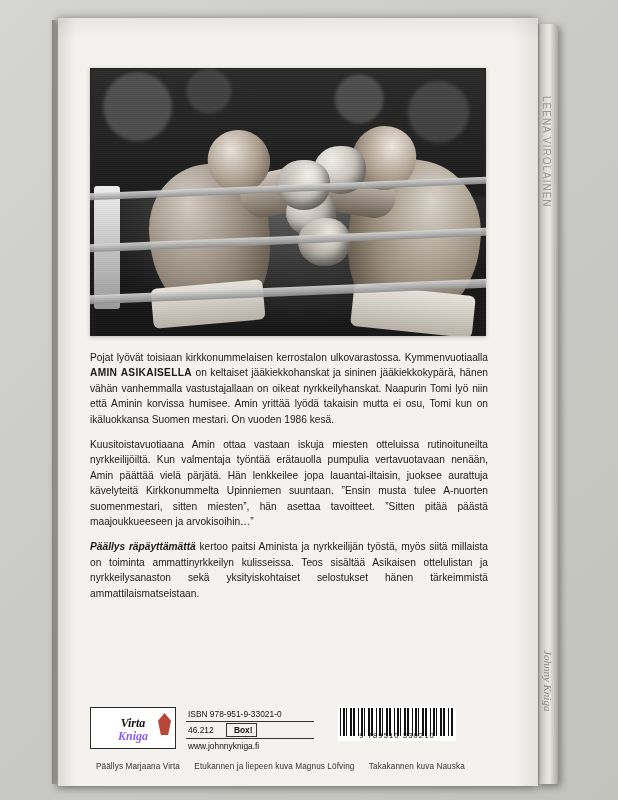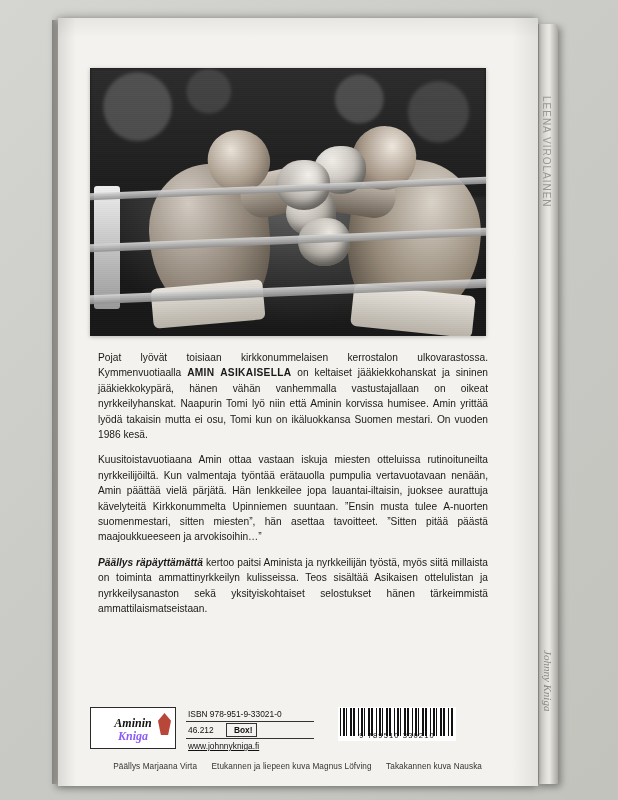--- a/index.html
+++ b/index.html
@@ -215,21 +215,21 @@
   #blurb {
     position: absolute;
     left: 32px;
     top: 332px;
     width: 398px;
     color: #191919;
     font-size: 10.2px;
     line-height: 15.4px;
     text-align: justify;
   }
-  #blurb p { margin: 0 0 10px 8px; }
+  #blurb p { margin: 0 0 10px 0; }
   .caps { font-weight: bold; letter-spacing: 0.3px; }
   .ital { font-style: italic; font-weight: bold; }
 
   
   #bottom-bar {
     position: absolute;
     left: 32px;
     top: 689px;
     width: 398px;
     height: 42px;
@@ -273,21 +273,21 @@
     left: 96px; top: 0;
     width: 128px; height: 42px;
     font-size: 8.4px;
     color: #111;
     line-height: 12px;
   }
   #isbn-block .isbn-row {
     border-bottom: 1px solid #333;
     padding: 1px 2px 1px 2px;
   }
-  #isbn-block .isbn-row.last { border-bottom: none; text-decoration: underline; }
+  #isbn-block .isbn-row.last { border-bottom: none; }
   #isbn-block .isbn-box {
     display: inline-block;
     border: 1px solid #333;
     padding: 0 3px;
     font-weight: bold;
   }
   #barcode {
     position: absolute;
     left: 248px; top: 0;
     width: 118px; height: 34px;
@@ -313,21 +313,21 @@
     text-align: center;
     font-family: "Liberation Sans", sans-serif;
   }
 
   
   #credits {
     position: absolute;
     left: 32px;
     top: 744px;
     width: 398px;
-    text-align: right;
+    text-align: left;
     font-size: 8.2px;
     color: #333;
     letter-spacing: 0.1px;
   }
   #credits span { margin: 0 6px; }
 
   
   #spine-scribble {
     position: absolute;
     right: 4px;
@@ -385,21 +385,21 @@
 
       <div id="blurb">
         <p>Pojat lyövät toisiaan kirkkonummelaisen kerrostalon ulkovarastossa. Kymmenvuotiaalla <span class="caps">AMIN ASIKAISELLA</span> on keltaiset jääkiekkohanskat ja sininen jääkiekkokypärä, hänen vähän vanhemmalla vastustajallaan on oikeat nyrkkeilyhanskat. Naapurin Tomi lyö niin että Aminin korvissa humisee. Amin yrittää lyödä takaisin mutta ei osu, Tomi kun on ikäluokkansa Suomen mestari. On vuoden 1986 kesä.</p>
         <p>Kuusitoistavuotiaana Amin ottaa vastaan iskuja miesten otteluissa rutinoituneilta nyrkkeilijöiltä. Kun valmentaja työntää erätauolla pumpulia vertavuotavaan nenään, Amin päättää vielä pärjätä. Hän lenkkeilee jopa lauantai-iltaisin, juoksee aurattuja kävelyteitä Kirkkonummelta Upinniemen suuntaan. ”Ensin musta tulee A-nuorten suomenmestari, sitten miesten”, hän asettaa tavoitteet. ”Sitten pitää päästä maajoukkueeseen ja arvokisoihin…”</p>
         <p><span class="ital">Päällys räpäyttämättä</span> kertoo paitsi Aminista ja nyrkkeilijän työstä, myös siitä millaista on toiminta ammattinyrkkeilyn kulisseissa. Teos sisältää Asikaisen ottelulistan ja nyrkkeilysanaston sekä yksityiskohtaiset selostukset hänen tärkeimmistä ammattilaismatseistaan.</p>
       </div>
 
       <div id="bottom-bar">
 
         <div id="publisher-logo">
-          <div class="jk-line1">Aminin</div>
+          <div class="jk-line1">Virta</div>
           <div class="jk-line2">Kniga</div>
           <div id="logo-mark"></div>
         </div>
 
         <div id="isbn-block">
           <div class="isbn-row">ISBN 978-951-9-33021-0</div>
           <div class="isbn-row">
             <span>46.212</span>
             <span class="isbn-box" style="margin-left:10px;padding-left:7px;">Box!</span>
           </div>

